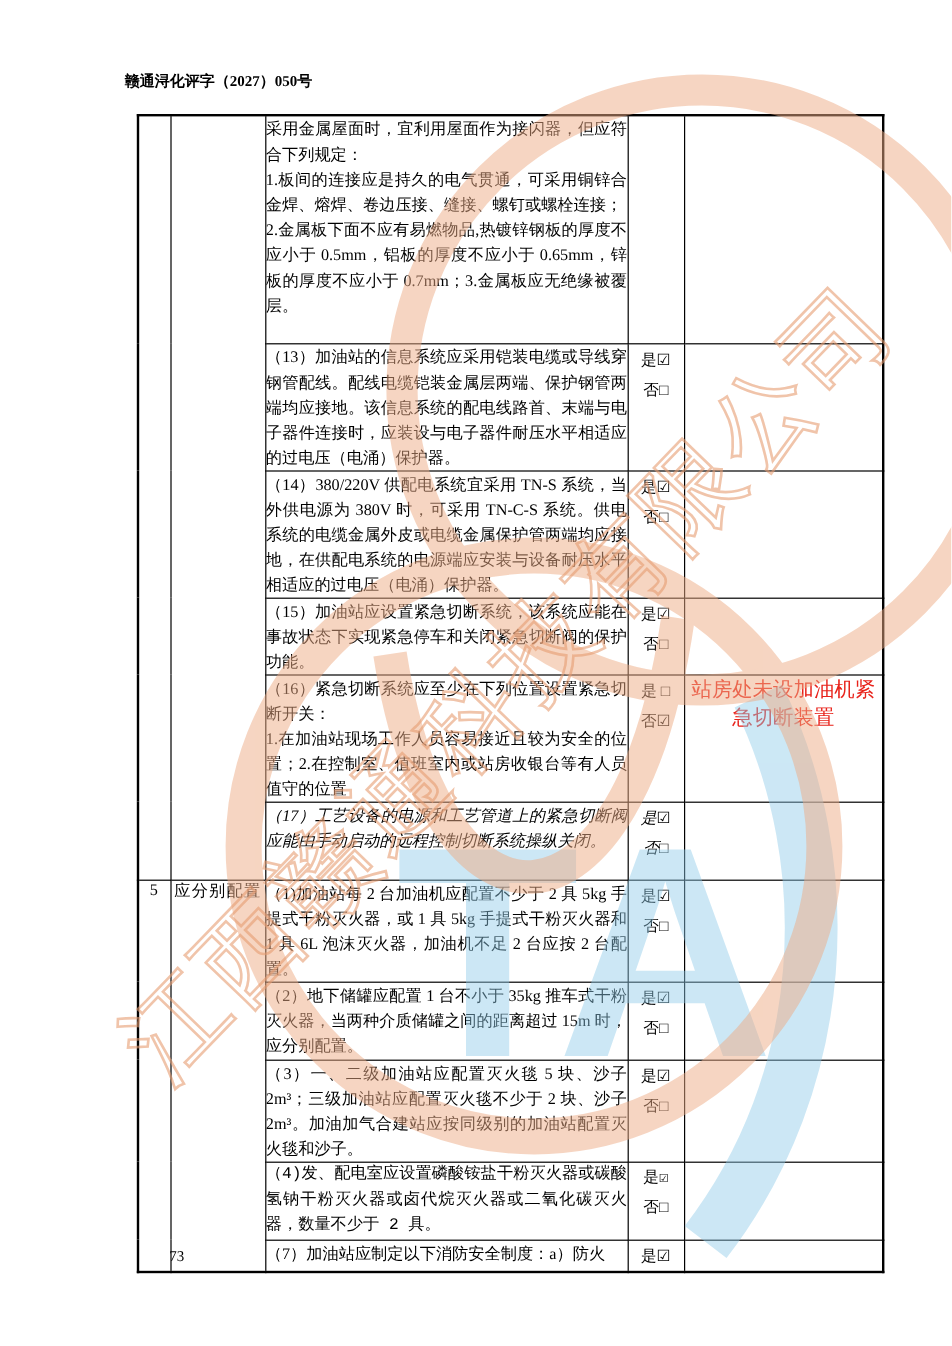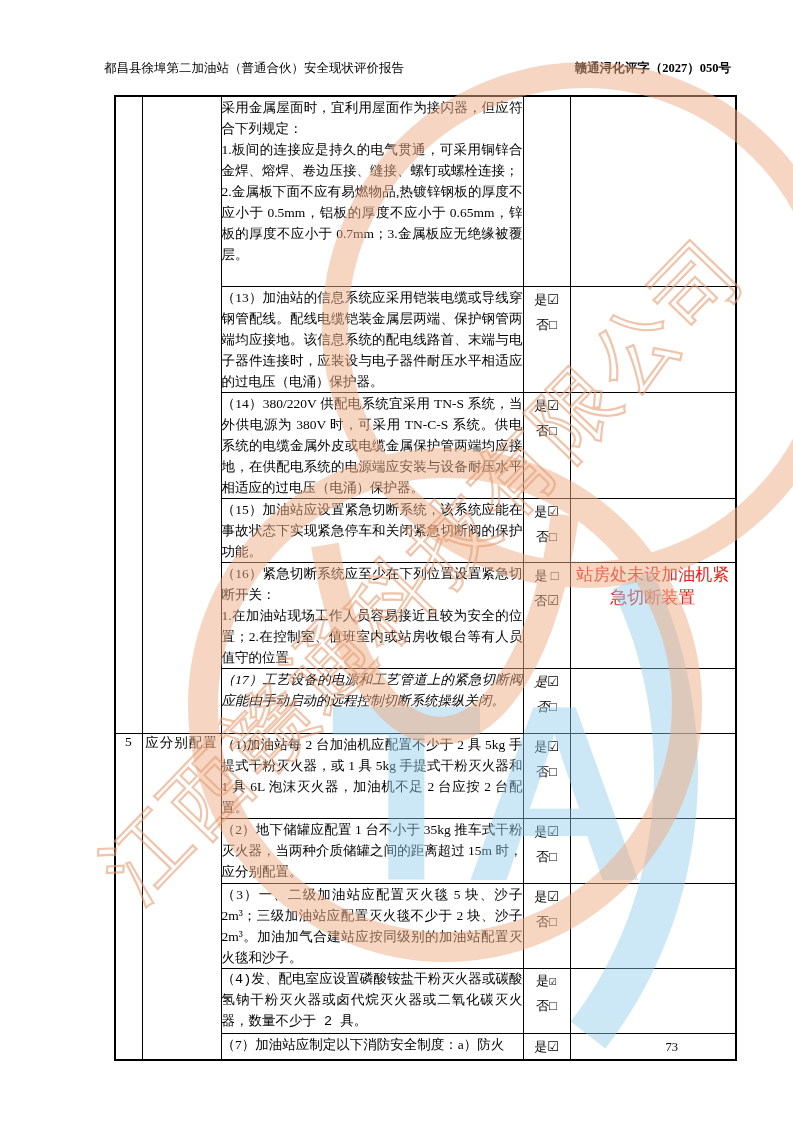--- a/index.html
+++ b/index.html
@@ -54,35 +54,34 @@
     color:#e8221a;font-size:17px;
   }
   
   tr.r0 {height:190px;} tr.r1 {height:105px;} tr.r2 {height:100px;}
   tr.r3 {height:63px;margin-left:17px;}  tr.r4 {height:97px;}  tr.r5 {height:65px;font-style:italic;}
   tr.r6 {height:85px;}  tr.r7 {height:65px;}  tr.r8 {height:85px;}
   tr.r9 {height:65px;font-family:Liberation Mono, monospace;}  tr.r10{height:22px;}
   
   .pageno{
     position:absolute;left:110px;width:537px;top:1040px;
-    text-align:right;font-size:12.5px;padding-left:31px;
+    text-align:left;font-size:12.5px;padding-left:31px;
   }
   
   .wm{
     position:absolute;inset:0;z-index:6;
     pointer-events:none;
   }
 </style>
 </head>
 <body>
 
 <div class="page">
 
   <div class="hdr">
-    <span>都昌县徐埠第二加油站（普通合伙）安全现状评价报告</span>
     <span class="doc-no">赣通浔化评字（2027）050号</span>
   </div>
 
   <table class="review">
     <colgroup>
       <col style="width:27px">
         <col style="width:79px">
         <col style="width:302px">
       <col style="width:47px">
         <col style="width:166px">

